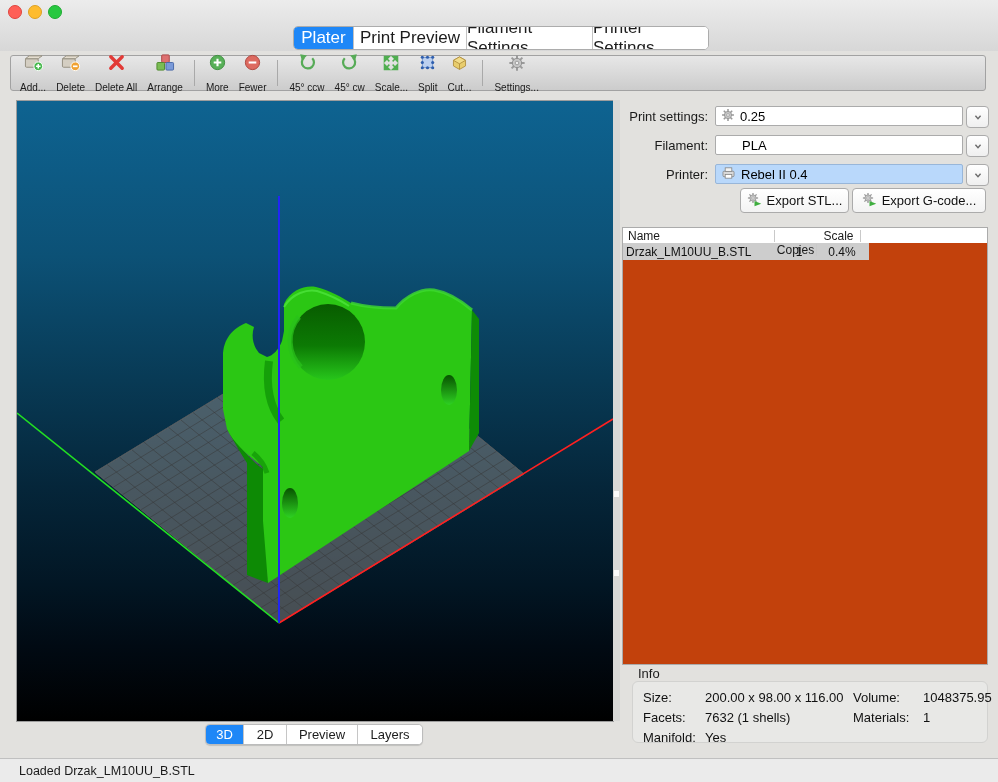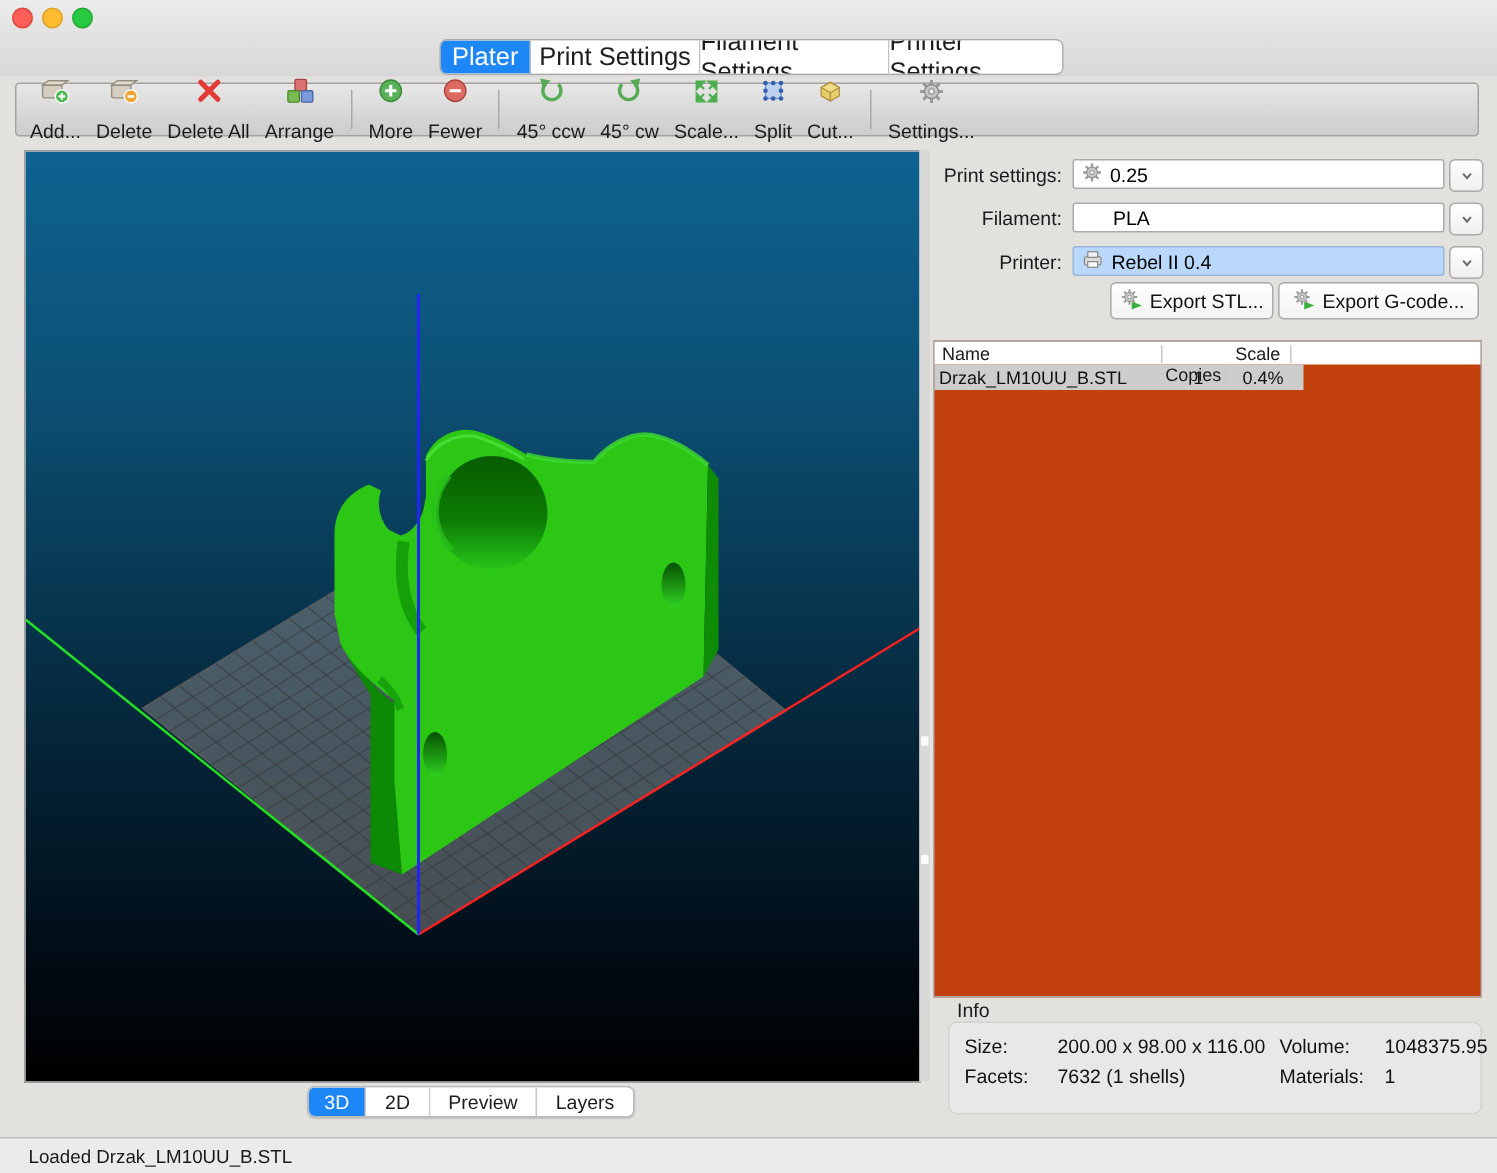--- a/index.html
+++ b/index.html
@@ -26,21 +26,21 @@
   .main-tab:last-child{border-right:none;}
   .main-tab.active{background:#1e87f7;color:#fff;}
   
   .toolbar{position:absolute;left:10px;top:55px;width:976px;height:36px;
     background:linear-gradient(#e7e7e7,#cccccc);
     border:1px solid #a2a2a2;border-radius:3px;
     display:flex;align-items:center;padding-left:4px;box-sizing:border-box;}
   .tb-item{display:flex;flex-direction:column;align-items:center;justify-content:center;
     padding:1px 5px;height:34px;}
   .tb-item .ic{height:19px;display:flex;align-items:flex-end;}
-  .tb-item .lb{font-size:13px;color:#1b1b1b;margin-top:10px;white-space:nowrap;}
+  .tb-item .lb{font-size:10px;color:#1b1b1b;margin-top:10px;white-space:nowrap;}
   .tb-sep{width:1px;height:26px;background:#a9a9a9;margin:0 6px;}
   
   .viewport{position:absolute;left:16px;top:100px;width:596px;height:620px;
     border:1px solid #9d9d9d;box-sizing:content-box;}
   .splitter{position:absolute;left:613px;top:100px;width:7px;height:621px;background:#d8d8d6;}
   .splitter .knob{position:absolute;left:1px;width:5px;height:6px;background:#fbfbfb;}
   
   .plabel{position:absolute;width:90px;text-align:right;font-size:13px;color:#1a1a1a;}
   .combo{position:absolute;left:715px;width:248px;height:20px;background:#fff;
     border:1px solid #ababab;border-radius:2px;display:flex;align-items:center;
@@ -90,21 +90,21 @@
 <body>
 
 <div class="chrome">
   <div class="titlebar">
     <div class="traffic t-close"></div>
     <div class="traffic t-min"></div>
     <div class="traffic t-zoom"></div>
   </div>
   <div class="main-tabs">
     <div class="main-tab active" style="width:59px">Plater</div>
-    <div class="main-tab" style="width:112px">Print Settings</div>
+    <div class="main-tab" style="width:112px">Print Preview</div>
     <div class="main-tab" style="width:125px">Filament Settings</div>
     <div class="main-tab" style="width:115px">Printer Settings</div>
   </div>
 </div>
 
 <div class="toolbar">
   <div class="tb-item">
     <span class="ic">
       <svg width="21" height="19" viewBox="0 0 22 20">
           <rect x="2.5" y="6" width="13.5" height="9" rx="1.2" fill="#d4cec2" stroke="#948e7e"></rect>
@@ -465,20 +465,26 @@
     <span>200.00 x 98.00 x 116.00</span>
     <span>Volume:</span>
     <span>1048375.95</span>
   </div>
   <div class="inforow">
     <span>Facets:</span>
     <span>7632 (1 shells)</span>
     <span>Materials:</span>
     <span>1</span>
   </div>
+  <div class="inforow">
+    <span>Manifold:</span>
+    <span>Yes</span>
+    <span></span>
+      <span></span>
+  </div>
 </div>
 
 <div class="view-tabs">
   <div class="vt-group">
     <div class="vt active" style="width:37px">3D</div>
     <div class="vt" style="width:42px">2D</div>
     <div class="vt" style="width:70px">Preview</div>
     <div class="vt" style="width:64px">Layers</div>
   </div>
 </div>

